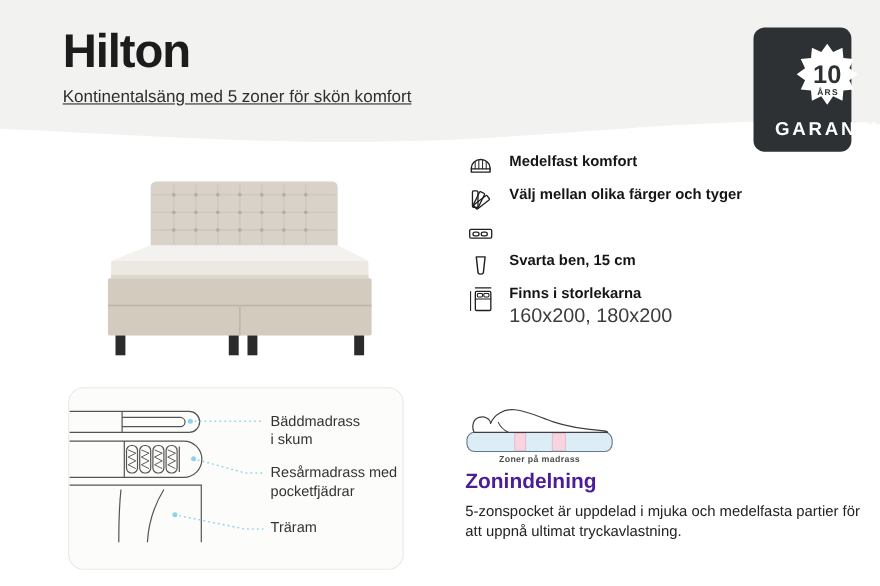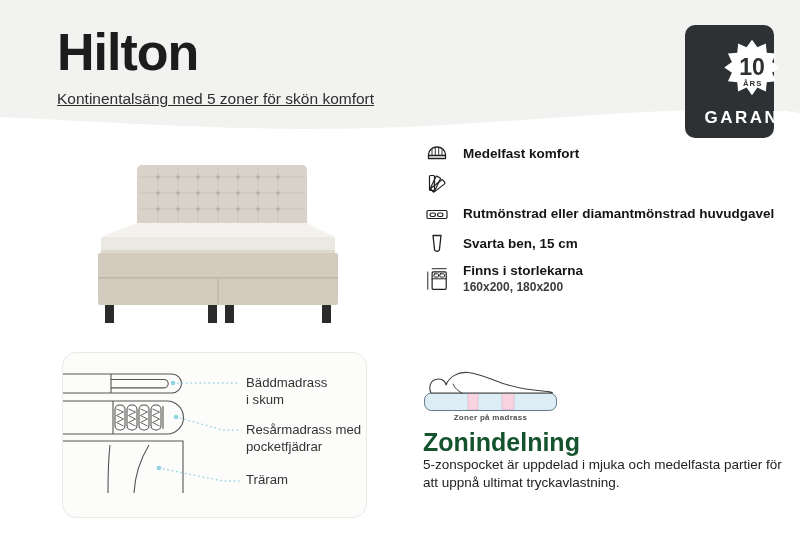--- a/index.html
+++ b/index.html
@@ -15,42 +15,42 @@
     background:#ffffff;
     position:relative;
     overflow:hidden;
     color:var(--text-dark);
   }
   .wave-bg{position:absolute;top:0;left:0;z-index:0;}
   .content{position:absolute;inset:0;z-index:1;}
 
   
   .header-block{position:absolute;left:57px;top:24px;}
-  .page-title{font-size:52px;font-weight:800;letter-spacing:-1px;color:#1c1c1c;line-height:1.1;}
+  .page-title{font-size:43px;font-weight:800;letter-spacing:-1px;color:#1c1c1c;line-height:1.1;}
   .page-subtitle{font-size:15.5px;font-weight:400;color:#2e2e2e;margin-top:9px;text-decoration:underline;}
 
   
   .badge{
     position:absolute;left:685px;top:25px;width:89px;height:113px;
     background:var(--badge-bg);border-radius:10px;
     display:flex;flex-direction:column;align-items:center;padding-left:45px;
   }
   .badge svg{margin-top:7px;}
   .badge-label{
     color:#ffffff;font-size:17px;font-weight:700;letter-spacing:2.5px;
     margin-top:2px;
   }
 
   
   .features{position:absolute;left:424px;top:139px;width:360px;}
-  .feature-row{display:flex;align-items:center;height:30px;}
-  .feature-row.tall{height:40px;align-items:center;}
+  .feature-row{display:flex;height:30px;}
+  .feature-row.tall{height:40px;align-items:flex-start;}
   .feature-icon{width:26px;height:26px;flex:0 0 26px;display:flex;align-items:center;justify-content:center;}
   .feature-text{margin-left:13px;font-size:13.5px;font-weight:700;color:#151515;line-height:1.15;}
-  .feature-sub{font-size:12px;font-weight:700;color:#3c3c3c;margin-top:2px;}
+  .feature-sub{font-size:18px;font-weight:400;color:#3c3c3c;margin-top:2px;}
 
   
   .bed-illustration{position:absolute;left:98px;top:160px;}
 
   
   .cross-card{
     position:absolute;left:62px;top:352px;width:305px;height:166px;
     background:#fcfcfb;border:1px solid #e9e9e6;border-radius:14px;
     overflow:hidden;
   }
@@ -59,21 +59,21 @@
     font-family:"Liberation Sans","DejaVu Sans",sans-serif;
     font-size:13.2px;fill:#333333;
   }
 
   
   .zone-illustration{position:absolute;left:423px;top:362px;}
   .zone-caption{
     position:absolute;left:423px;top:413px;width:135px;
     text-align:center;font-size:8px;color:#4f4f4f;letter-spacing:.3px;font-weight:bold;
   }
-  .zone-heading{position:absolute;left:423px;top:428px;font-size:25px;font-weight:700;color:#14532d;}
+  .zone-heading{position:absolute;left:423px;top:428px;font-size:19px;font-weight:700;color:#4c1d95;}
   .zone-body{position:absolute;left:423px;top:456px;width:362px;font-size:13.5px;line-height:1.33;color:#222222;}
 </style>
 </head>
 <body>
 
 <svg class="wave-bg" width="800" height="135" viewBox="0 0 800 135">
   <path d="M0,0 H800 V113 C750,109 690,109 610,114 C510,120 430,129 310,129 C210,129 90,121 0,117 Z" fill="#f2f2f0"></path>
 </svg>
 
 <div class="content">
@@ -168,31 +168,31 @@
     </div>
 
     <div class="feature-row">
       <span class="feature-icon">
         <svg width="24" height="24" viewBox="0 0 24 24" fill="none" stroke="#1f1f1f" stroke-width="1.2" stroke-linecap="round" stroke-linejoin="round">
           <rect x="4.5" y="3.5" width="5" height="15" rx="1"></rect>
           <rect x="4.5" y="3.5" width="5" height="15" rx="1" transform="rotate(26 7 18.5)"></rect>
           <rect x="4.5" y="3.5" width="5" height="15" rx="1" transform="rotate(52 7 18.5)"></rect>
         </svg>
       </span>
+      <span class="feature-text">Välj mellan olika färger och tyger</span>
     </div>
 
     <div class="feature-row">
       <span class="feature-icon">
         <svg width="24" height="24" viewBox="0 0 24 24" fill="none" stroke="#1f1f1f" stroke-width="1.2" stroke-linecap="round" stroke-linejoin="round">
           <rect x="2" y="8.5" width="20" height="8" rx="1.2"></rect>
           <rect x="5" y="11" width="5.5" height="3.5" rx="1.7"></rect>
           <rect x="12.5" y="11" width="5.5" height="3.5" rx="1.7"></rect>
         </svg>
       </span>
-      <span class="feature-text">Rutmönstrad eller diamantmönstrad huvudgavel</span>
     </div>
 
     <div class="feature-row">
       <span class="feature-icon">
         <svg width="24" height="24" viewBox="0 0 24 24" fill="none" stroke="#1f1f1f" stroke-width="1.3" stroke-linecap="round" stroke-linejoin="round">
           <path d="M8,3.5 h8 l-1.6,14.5 a2.6,2 0 0 1 -4.8,0 z"></path>
         </svg>
       </span>
       <span class="feature-text">Svarta ben, 15 cm</span>
     </div>

